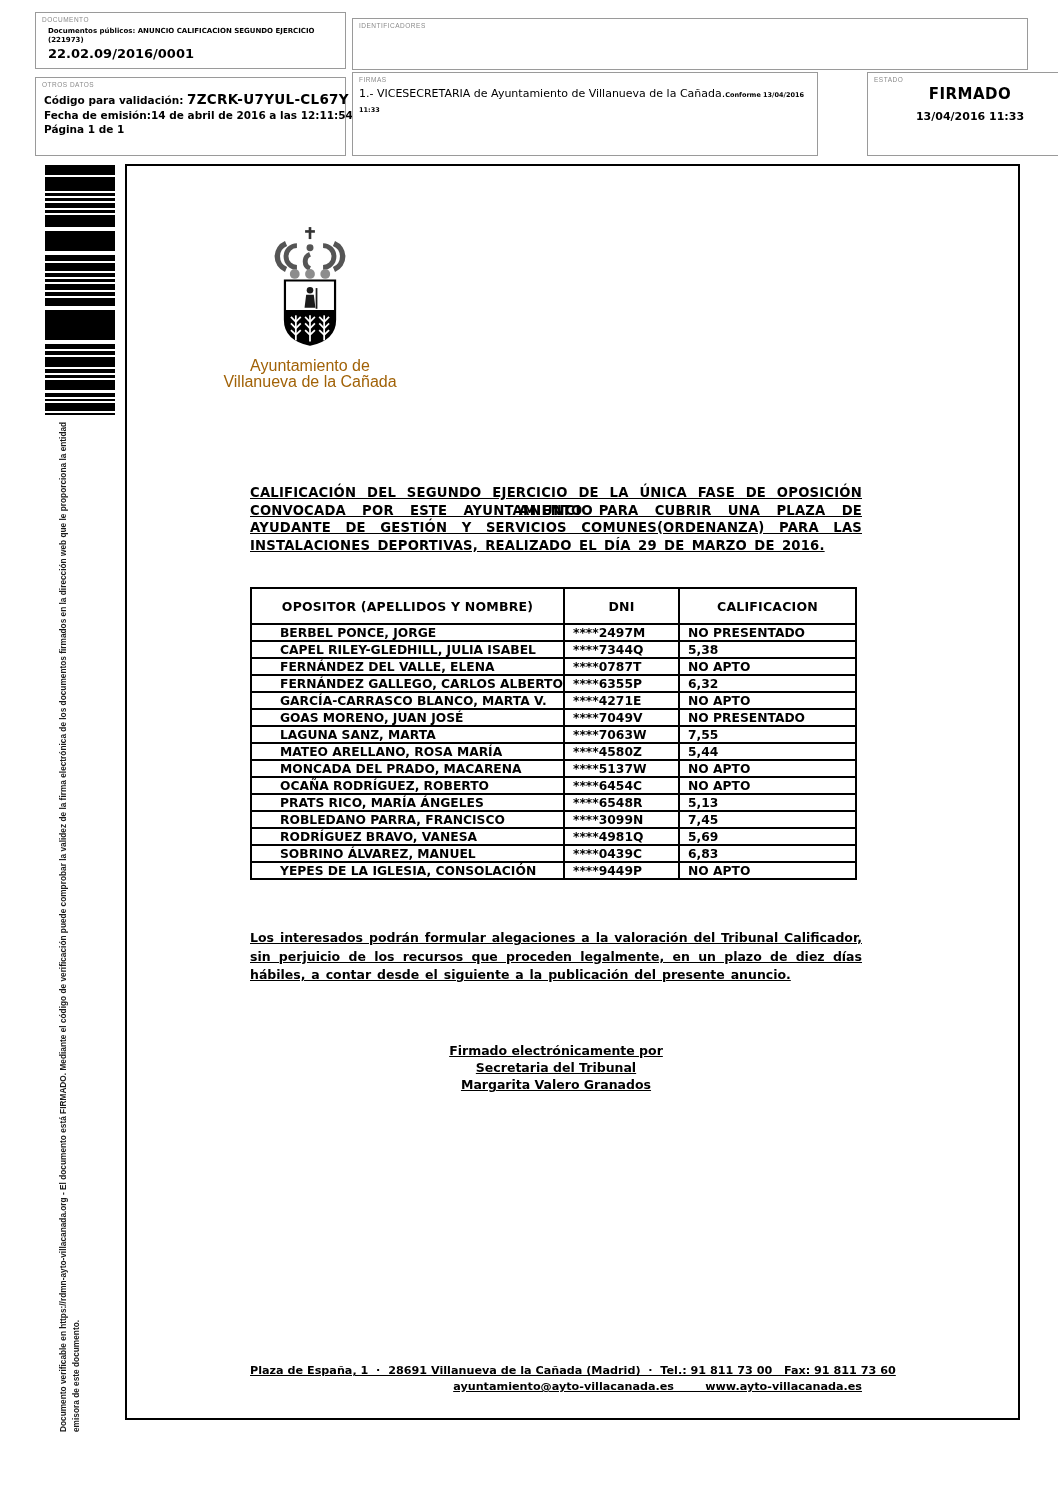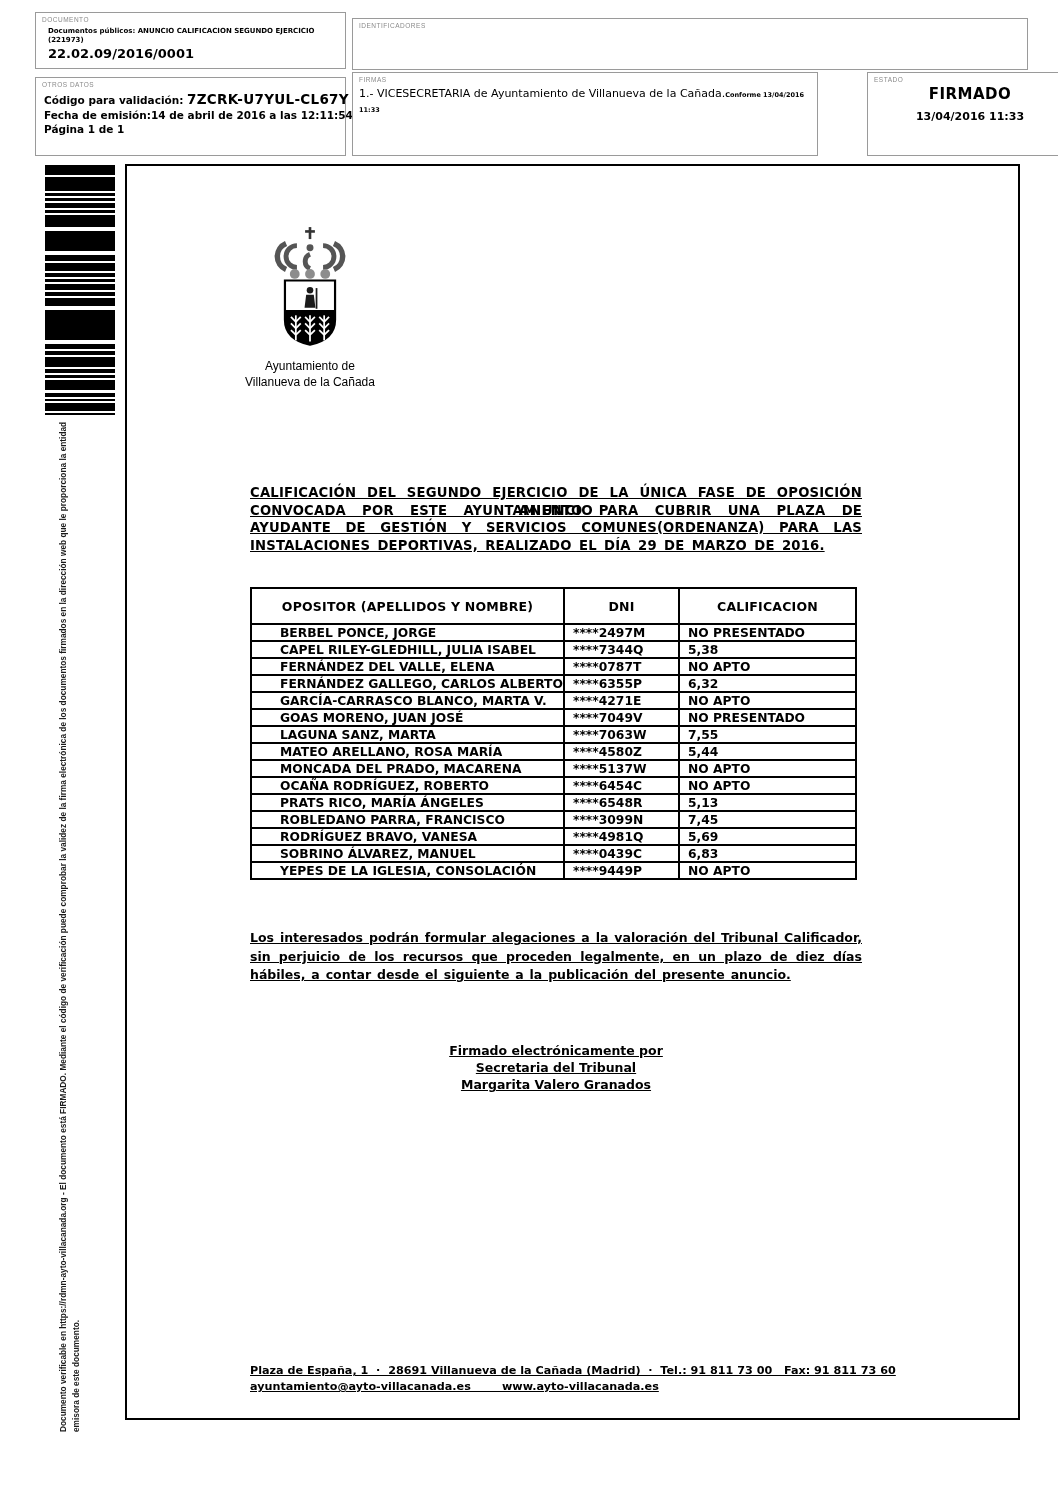--- a/index.html
+++ b/index.html
@@ -28,40 +28,40 @@
   #estado-box .estado-date { font-size:11px; font-weight:bold; margin-top:7px; }
 
   
   #barcode { position:absolute; left:45px; top:165px; }
   #vertical-text { position:absolute; left:57px; top:1432px; width:992px; transform:rotate(-90deg); transform-origin:0 0; font-size:8.3px; font-weight:bold; color:#1a1a1a; line-height:13px; white-space:nowrap; font-family:"Liberation Sans", sans-serif; }
 
   
   #doc-frame { position:absolute; left:125px; top:164px; width:895px; height:1256px; border:2px solid #000; background:#fff; }
 
   #crest-block { position:absolute; left:93px; top:60px; width:180px; text-align:center; }
-  #crest-caption { font-size:12px; color:#000000; line-height:16px; margin-top:6px; font-family:"Liberation Sans", sans-serif; }
+  #crest-caption { font-size:16px; color:#a16207; line-height:16px; margin-top:6px; font-family:"Liberation Sans", sans-serif; }
 
   .content-col { position:absolute; left:123px; width:612px;text-decoration:underline; }
   #doc-title { top:288px; text-align:center; font-size:13.5px; font-weight:bold; text-decoration:underline; letter-spacing:.6px;margin-top:48px; }
   #doc-intro { top:318px; font-size:13.2px; font-weight:bold; text-align:justify; line-height:17.5px; letter-spacing:.2px; word-spacing:2.5px; }
 
   #results-table { position:absolute; left:123px; top:421px; border-collapse:collapse; table-layout:fixed; }
   #results-table th, #results-table td { border:2px solid #000; font-weight:bold; overflow:hidden; white-space:nowrap; }
   #results-table th { height:36px; font-size:12.5px; text-align:center; letter-spacing:.2px; }
   #results-table td { height:17px; font-size:12.3px; padding:0 0 0 8px; }
   #results-table td:first-child { padding-left:28px; }
   .col-opositor { width:313px; }
   .col-dni { width:115px; }
   .col-calif { width:177px; }
 
   #doc-closing { top:763px; font-size:12.5px; font-weight:bold; text-align:justify; line-height:18.5px; word-spacing:1.5px; }
 
   #signature-block { top:876px; text-align:center; font-size:12.5px; font-weight:bold; line-height:17px; }
 
-  #doc-footer { top:1197px; text-align:left; font-size:11.2px; font-weight:bold; line-height:16px; }
+  #doc-footer { top:1197px; text-align:right; font-size:11.2px; font-weight:bold; line-height:16px; }
   #doc-footer div { white-space:pre; }
 </style>
 </head>
 <body>
 
 <div id="page">
 
   <div id="documento-box" class="meta-box">
     <div class="meta-label">DOCUMENTO</div>
     <div class="doc-line1">Documentos públicos: ANUNCIO CALIFICACION SEGUNDO EJERCICIO (221973)</div>

